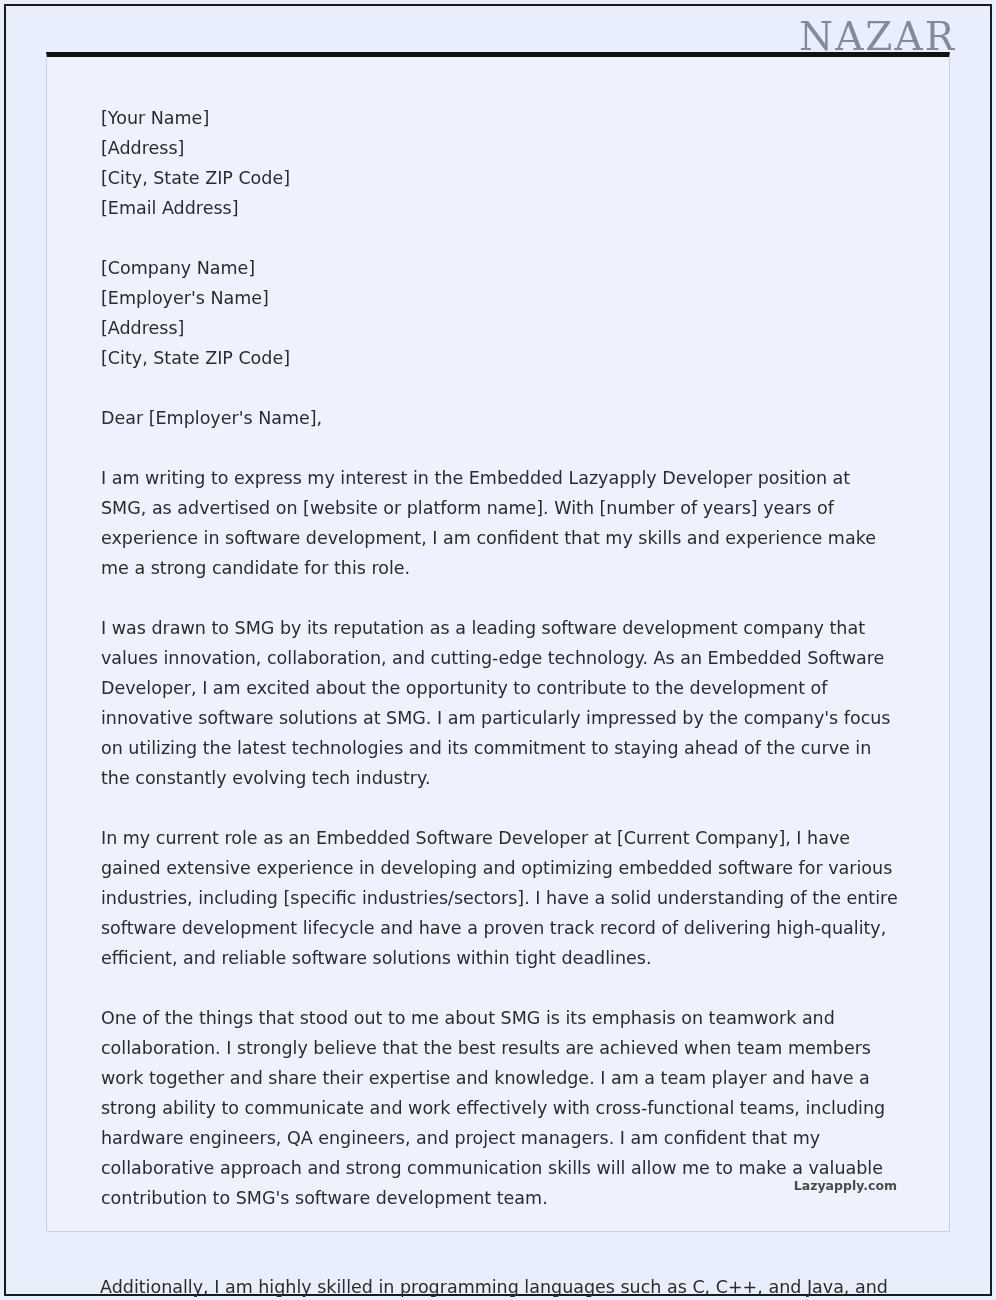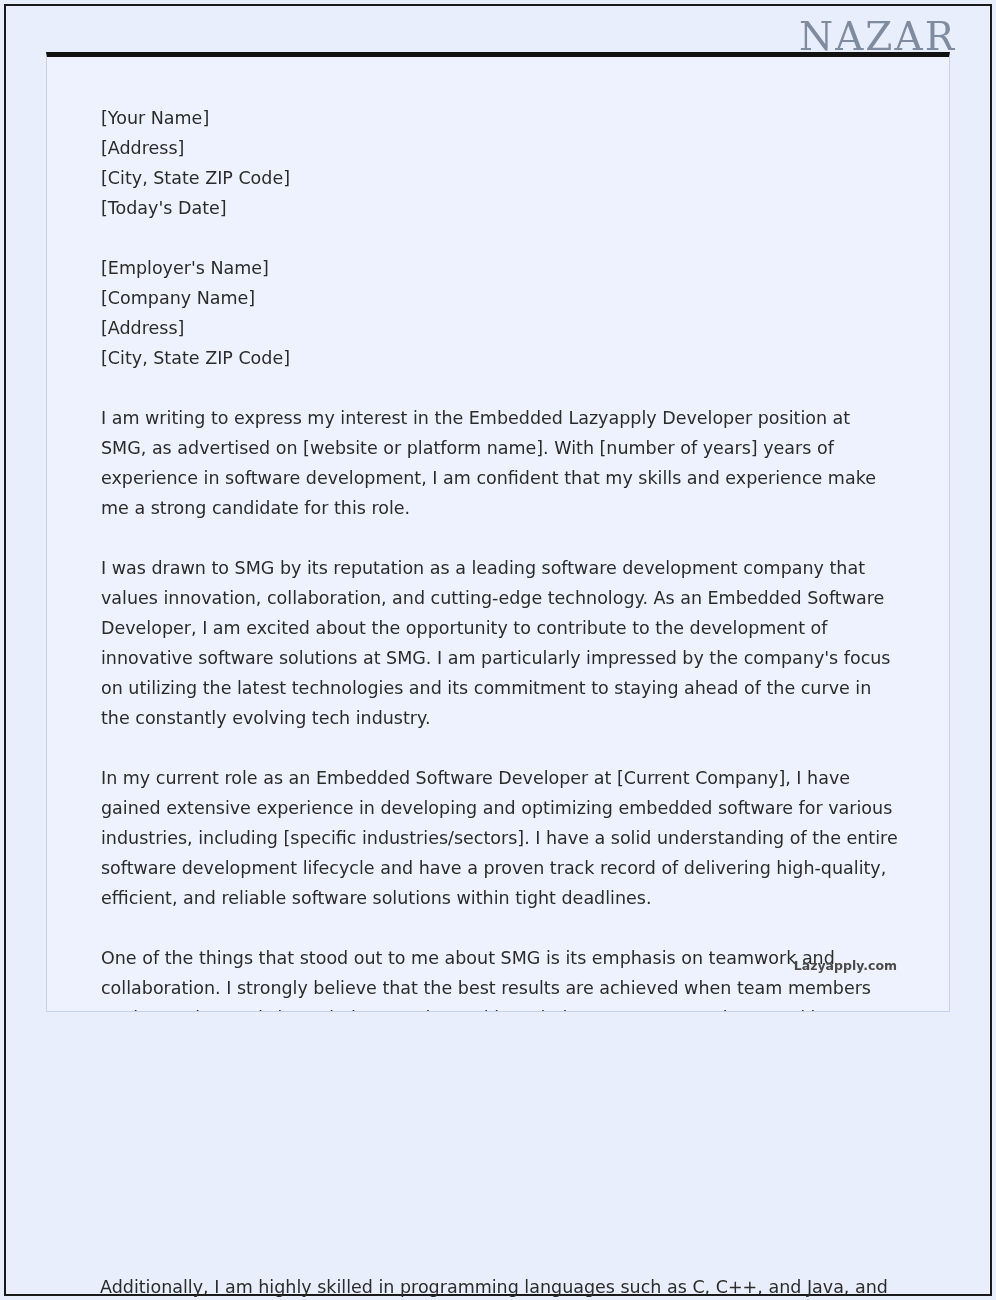--- a/index.html
+++ b/index.html
@@ -31,21 +31,21 @@
     font-family: "DejaVu Serif", serif;
     font-size: 39px;
     letter-spacing: 2px;
     color: #7f8ca0;
   }
   .doc-sheet {
     position: absolute;
     left: 46px;
     top: 52px;
     width: 904px;
-    height: 960px;
+    height: 1180px;
     background: #edf2fe;
     border: 1px solid #c6d3ea;
     border-top: 5px solid #111111;
     box-sizing: border-box;
     overflow: hidden;
   }
   .doc-body {
     position: absolute;
     left: 54px;
     top: 46px;
@@ -96,34 +96,35 @@
 
 <div class="brand">NAZAR</div>
 
 <div class="doc-sheet">
   <div class="doc-body">
 
     <div>
       <div class="addr-line">[Your Name]</div>
       <div class="addr-line">[Address]</div>
       <div class="addr-line">[City, State ZIP Code]</div>
-      <div class="addr-line">[Today's Date]</div>
+      <div class="addr-line">[Email Address]</div>
     </div>
 
     <div class="block-gap"></div>
 
     <div>
+      <div class="addr-line">[Company Name]</div>
       <div class="addr-line">[Employer's Name]</div>
-      <div class="addr-line">[Company Name]</div>
       <div class="addr-line">[Address]</div>
       <div class="addr-line">[City, State ZIP Code]</div>
     </div>
 
     <div class="block-gap"></div>
 
+    <div class="salutation">Dear [Employer's Name],</div>
 
     <p class="para">I am writing to express my interest in the Embedded Lazyapply Developer position at SMG, as advertised on [website or platform name]. With [number of years] years of experience in software development, I am confident that my skills and experience make me a strong candidate for this role.</p>
     <p class="para">I was drawn to SMG by its reputation as a leading software development company that values innovation, collaboration, and cutting-edge technology. As an Embedded Software Developer, I am excited about the opportunity to contribute to the development of innovative software solutions at SMG. I am particularly impressed by the company's focus on utilizing the latest technologies and its commitment to staying ahead of the curve in the constantly evolving tech industry.</p>
     <p class="para">In my current role as an Embedded Software Developer at [Current Company], I have gained extensive experience in developing and optimizing embedded software for various industries, including [specific industries/sectors]. I have a solid understanding of the entire software development lifecycle and have a proven track record of delivering high-quality, efficient, and reliable software solutions within tight deadlines.</p>
     <p class="para last">One of the things that stood out to me about SMG is its emphasis on teamwork and collaboration. I strongly believe that the best results are achieved when team members work together and share their expertise and knowledge. I am a team player and have a strong ability to communicate and work effectively with cross-functional teams, including hardware engineers, QA engineers, and project managers. I am confident that my collaborative approach and strong communication skills will allow me to make a valuable contribution to SMG's software development team.</p>
 
   </div>
 
   <div class="footer-credit">Lazyapply.com</div>
 </div>

